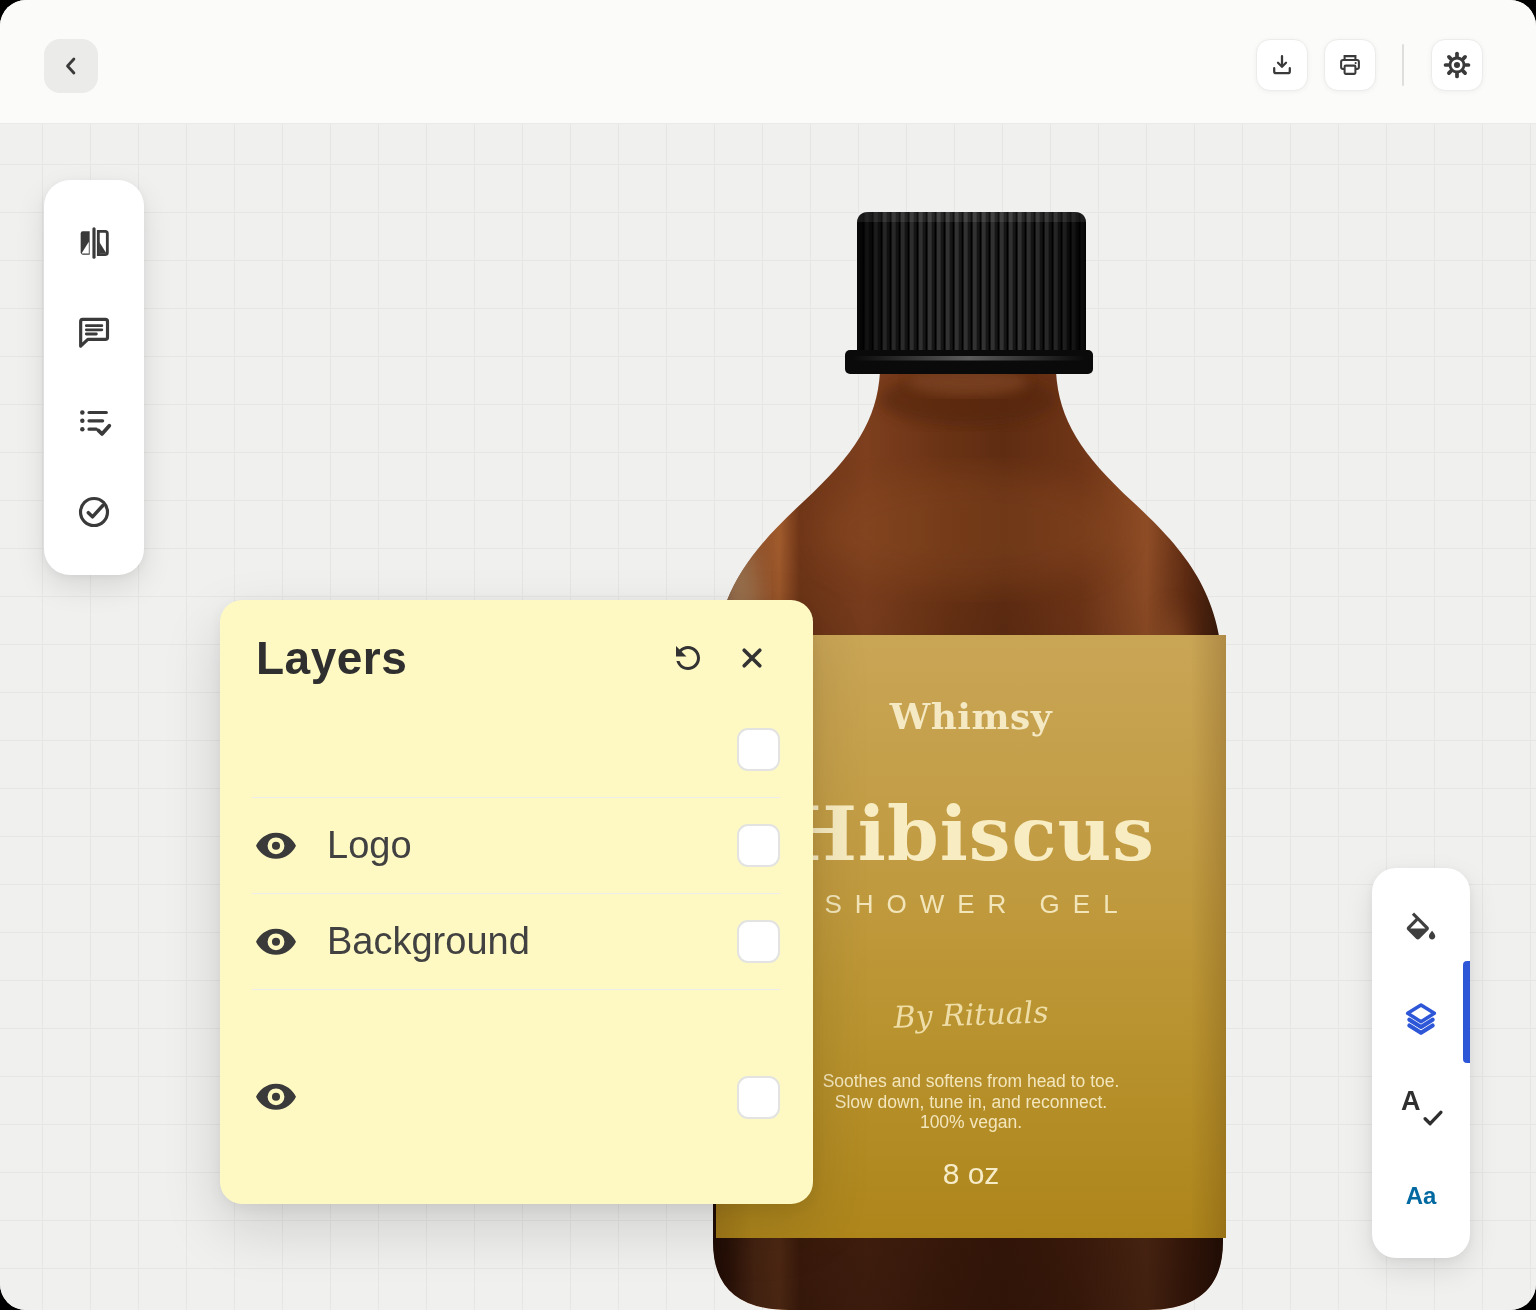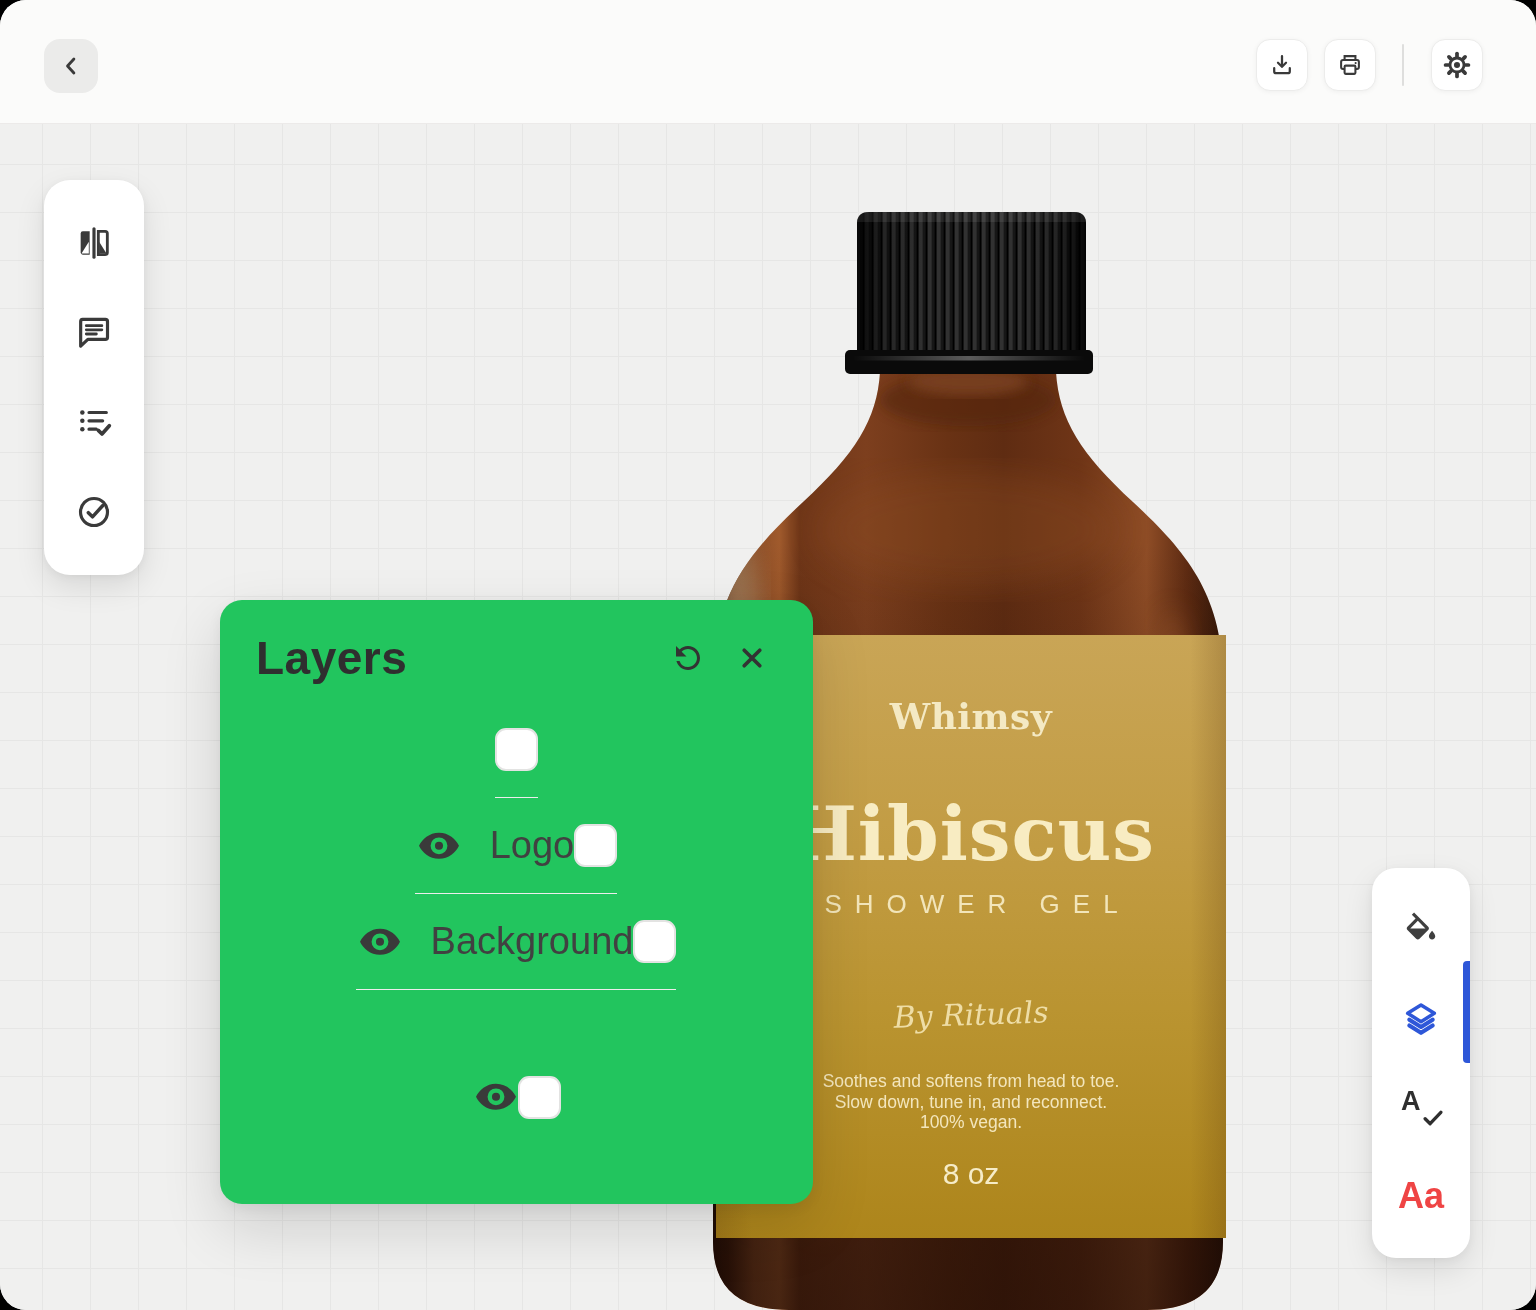--- a/index.html
+++ b/index.html
@@ -27,21 +27,21 @@
   .left-toolbar{position:absolute;left:44px;top:180px;width:100px;height:395px;background:#fff;
     border-radius:26px;box-shadow:0 12px 30px rgba(0,0,0,.10),0 2px 8px rgba(0,0,0,.05);
     display:flex;flex-direction:column;justify-content:space-evenly;align-items:center;z-index:40;}
   .right-toolbar{position:absolute;left:1372px;top:868px;width:98px;height:390px;background:#fff;
     border-radius:24px;box-shadow:0 12px 30px rgba(0,0,0,.10),0 2px 8px rgba(0,0,0,.05);
     display:flex;flex-direction:column;justify-content:space-evenly;align-items:center;z-index:40;}
   .tool-item{width:52px;height:52px;display:flex;align-items:center;justify-content:center;cursor:pointer;}
   .active-bar{position:absolute;right:0;top:93px;width:7px;height:102px;background:#2e57d8;
     border-radius:4px 0 0 4px;}
   .glyph-A{font-size:27px;font-weight:700;color:#2f2f2f;line-height:1;}
-  .glyph-Aa{font-size:36px;font-weight:600;color:#ef4444;line-height:1;text-align:center;}
+  .glyph-Aa{font-size:24px;font-weight:600;color:#0369a1;line-height:1;text-align:center;}
   .spell-wrap{position:relative;width:40px;height:38px;display:flex;align-items:flex-start;justify-content:flex-start;}
   .spell-check{position:absolute;right:-2px;bottom:0;}
 
   
   .bottle-svg{position:absolute;left:703px;top:210px;z-index:10;}
 
   
   .label{position:absolute;left:716px;top:635px;width:510px;height:603px;z-index:15;
     background:linear-gradient(180deg,#c9a556 0%,#c29c43 35%,#b9932f 65%,#ad851b 100%);}
   .label::after{content:"";position:absolute;inset:0;pointer-events:none;
@@ -54,28 +54,28 @@
   .label .subtitle{position:absolute;top:254px;left:0;right:-13px;text-align:center;
     font-size:26px;font-weight:400;letter-spacing:13px;color:#f2e5ba;}
   .label .byline{position:absolute;top:362px;left:0;right:0;text-align:center;
     font-family:"DejaVu Serif",serif;font-style:italic;font-size:30px;color:#eedda6;transform:rotate(-2deg);}
   .label .desc{position:absolute;top:436px;left:0;right:0;text-align:center;
     font-size:17.5px;line-height:20.5px;color:#f3e6bd;}
   .label .size{position:absolute;top:522px;left:0;right:0;text-align:center;
     font-size:30px;color:#f6ecc8;}
 
   
-  .layers-panel{position:absolute;left:220px;top:600px;width:593px;height:604px;background:#22c55e;
+  .layers-panel{position:absolute;left:220px;top:600px;width:593px;height:604px;background:#fef9c3;
     border-radius:22px;box-shadow:0 24px 60px rgba(0,0,0,.14),0 4px 14px rgba(0,0,0,.06);
     z-index:30;display:flex;flex-direction:column;}
   .lp-header{height:102px;display:flex;align-items:center;padding:14px 40px 0 36px;}
   .lp-title{flex:1;font-size:46px;font-weight:700;color:#2f2f2f;letter-spacing:.5px;}
   .lp-hicon{width:42px;height:42px;display:flex;align-items:center;justify-content:center;
     cursor:pointer;margin-left:22px;}
-  .lp-rows{flex:1;display:flex;flex-direction:column;padding:0 33px 0 32px;align-items:center;}
+  .lp-rows{flex:1;display:flex;flex-direction:column;padding:0 33px 0 32px;}
   .layer-row{height:96px;display:flex;align-items:center;border-bottom:1px solid #ededec;}
   .layer-row.last{border-bottom:none;flex:1;}
   .eye{width:44px;display:flex;align-items:center;justify-content:center;margin-left:2px;cursor:pointer;}
   .layer-label{font-size:38px;color:#414141;margin-left:29px;flex:1;}
   .lp-checkbox{width:43px;height:43px;border:2.5px solid #e3e3e2;border-radius:11px;background:#fff;
     margin-left:auto;cursor:pointer;}
 </style>
 </head>
 <body>
 

